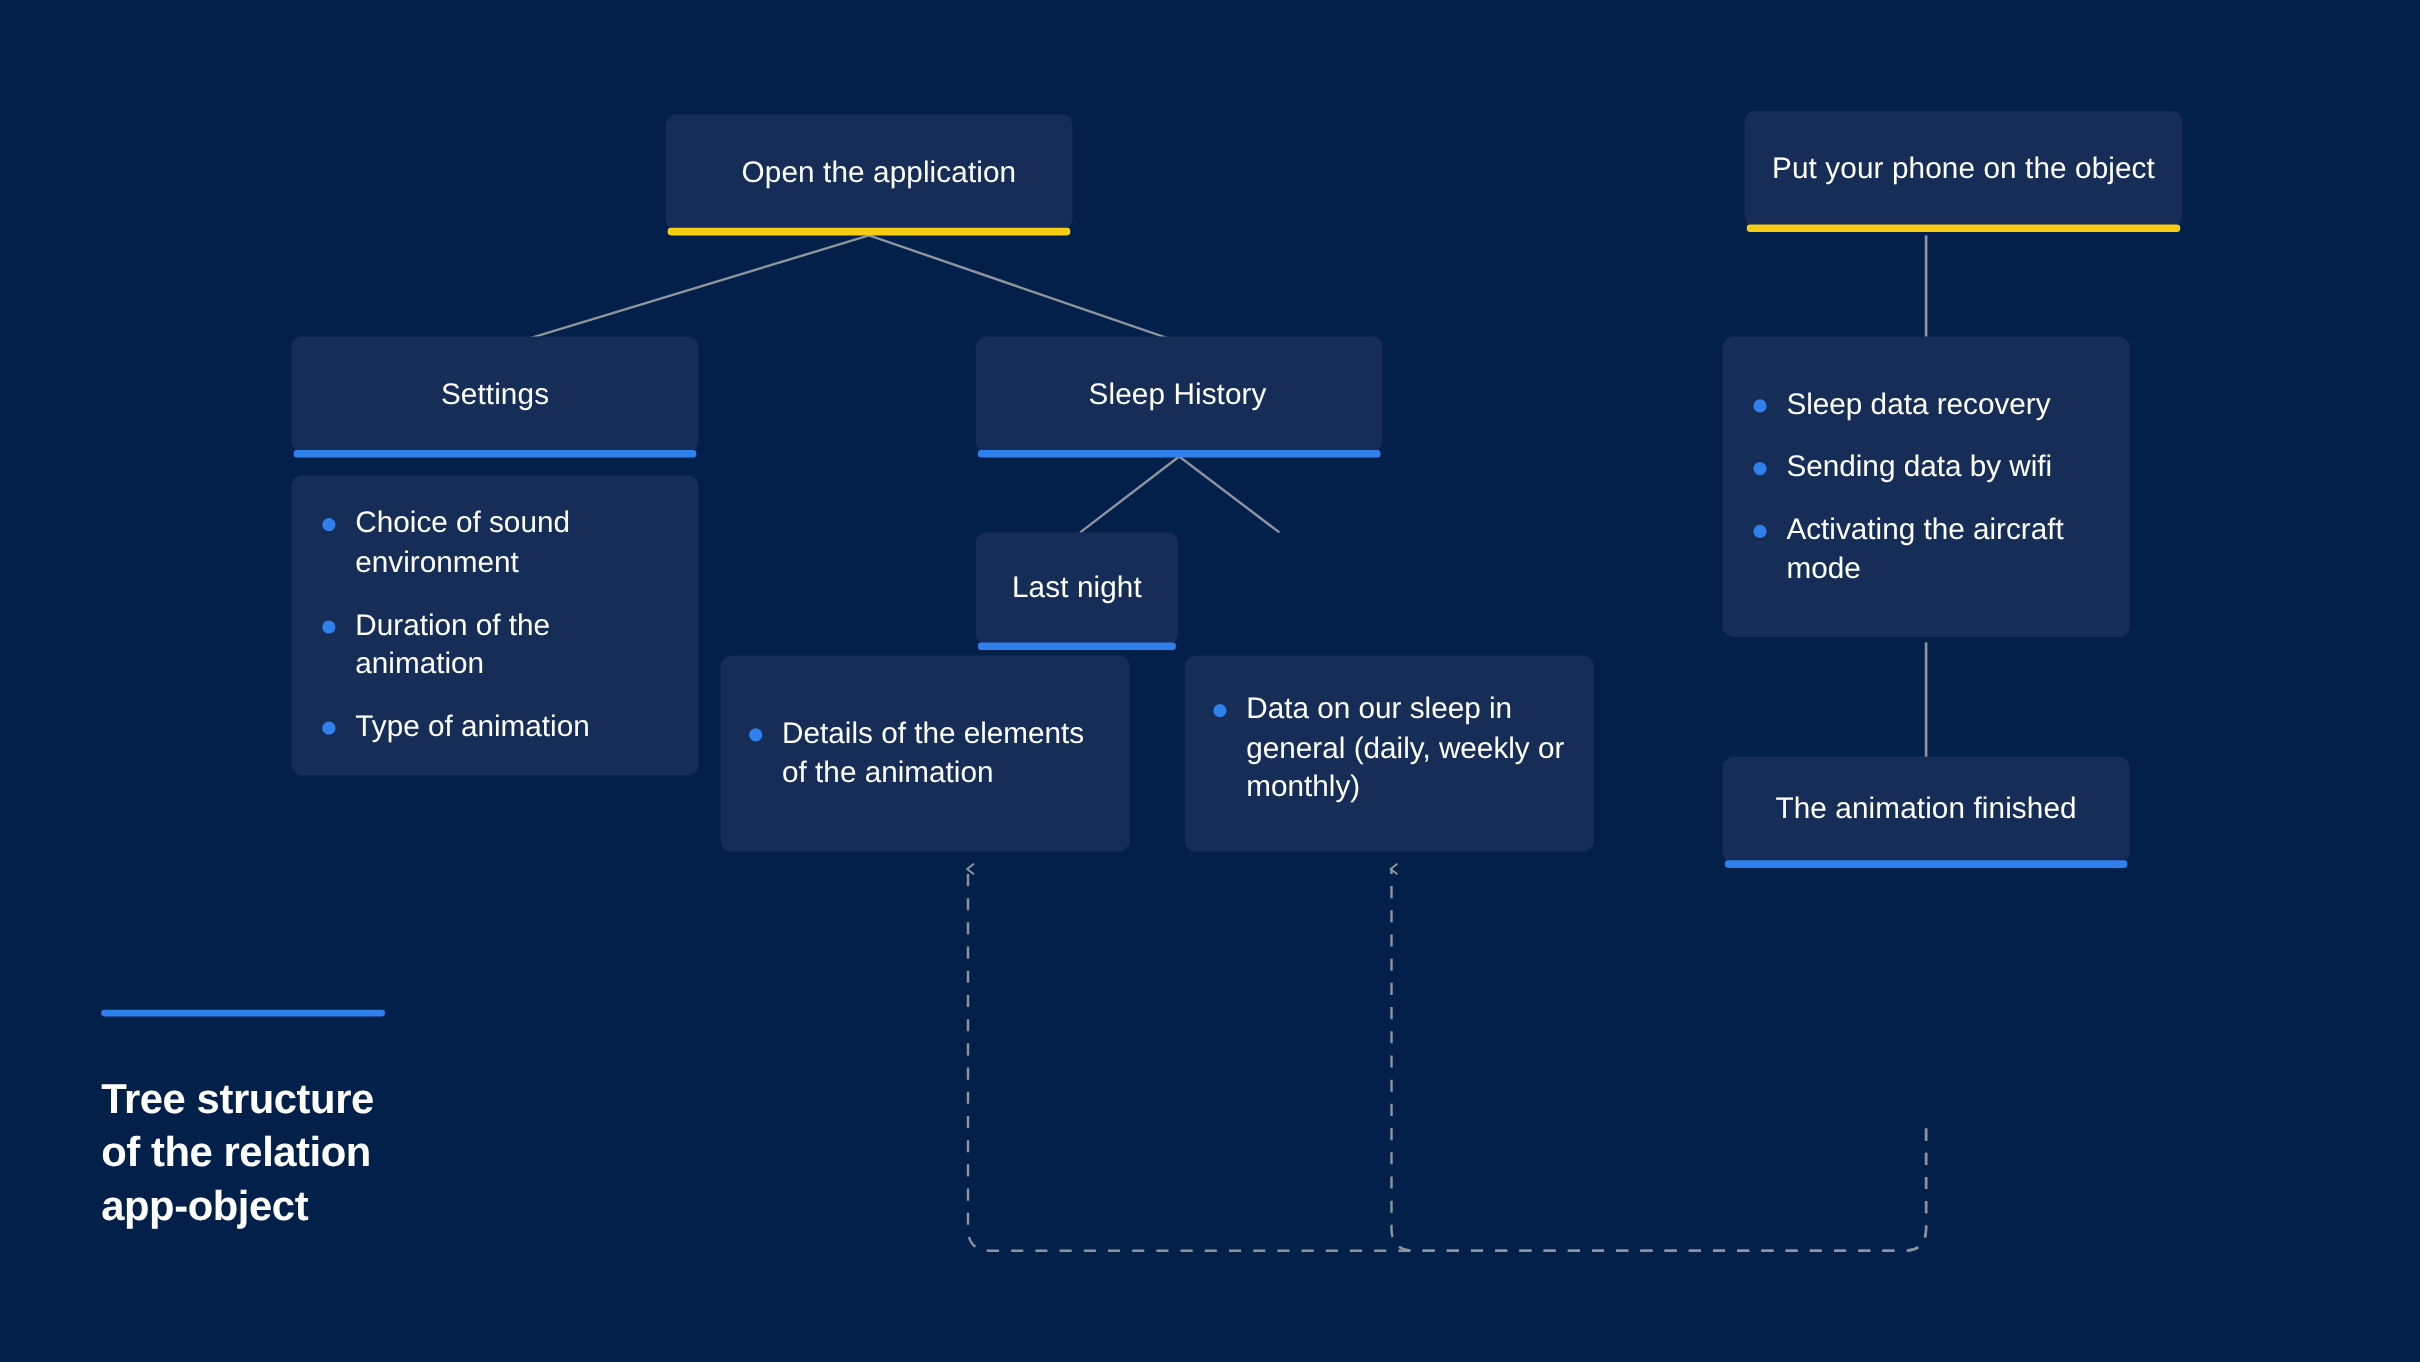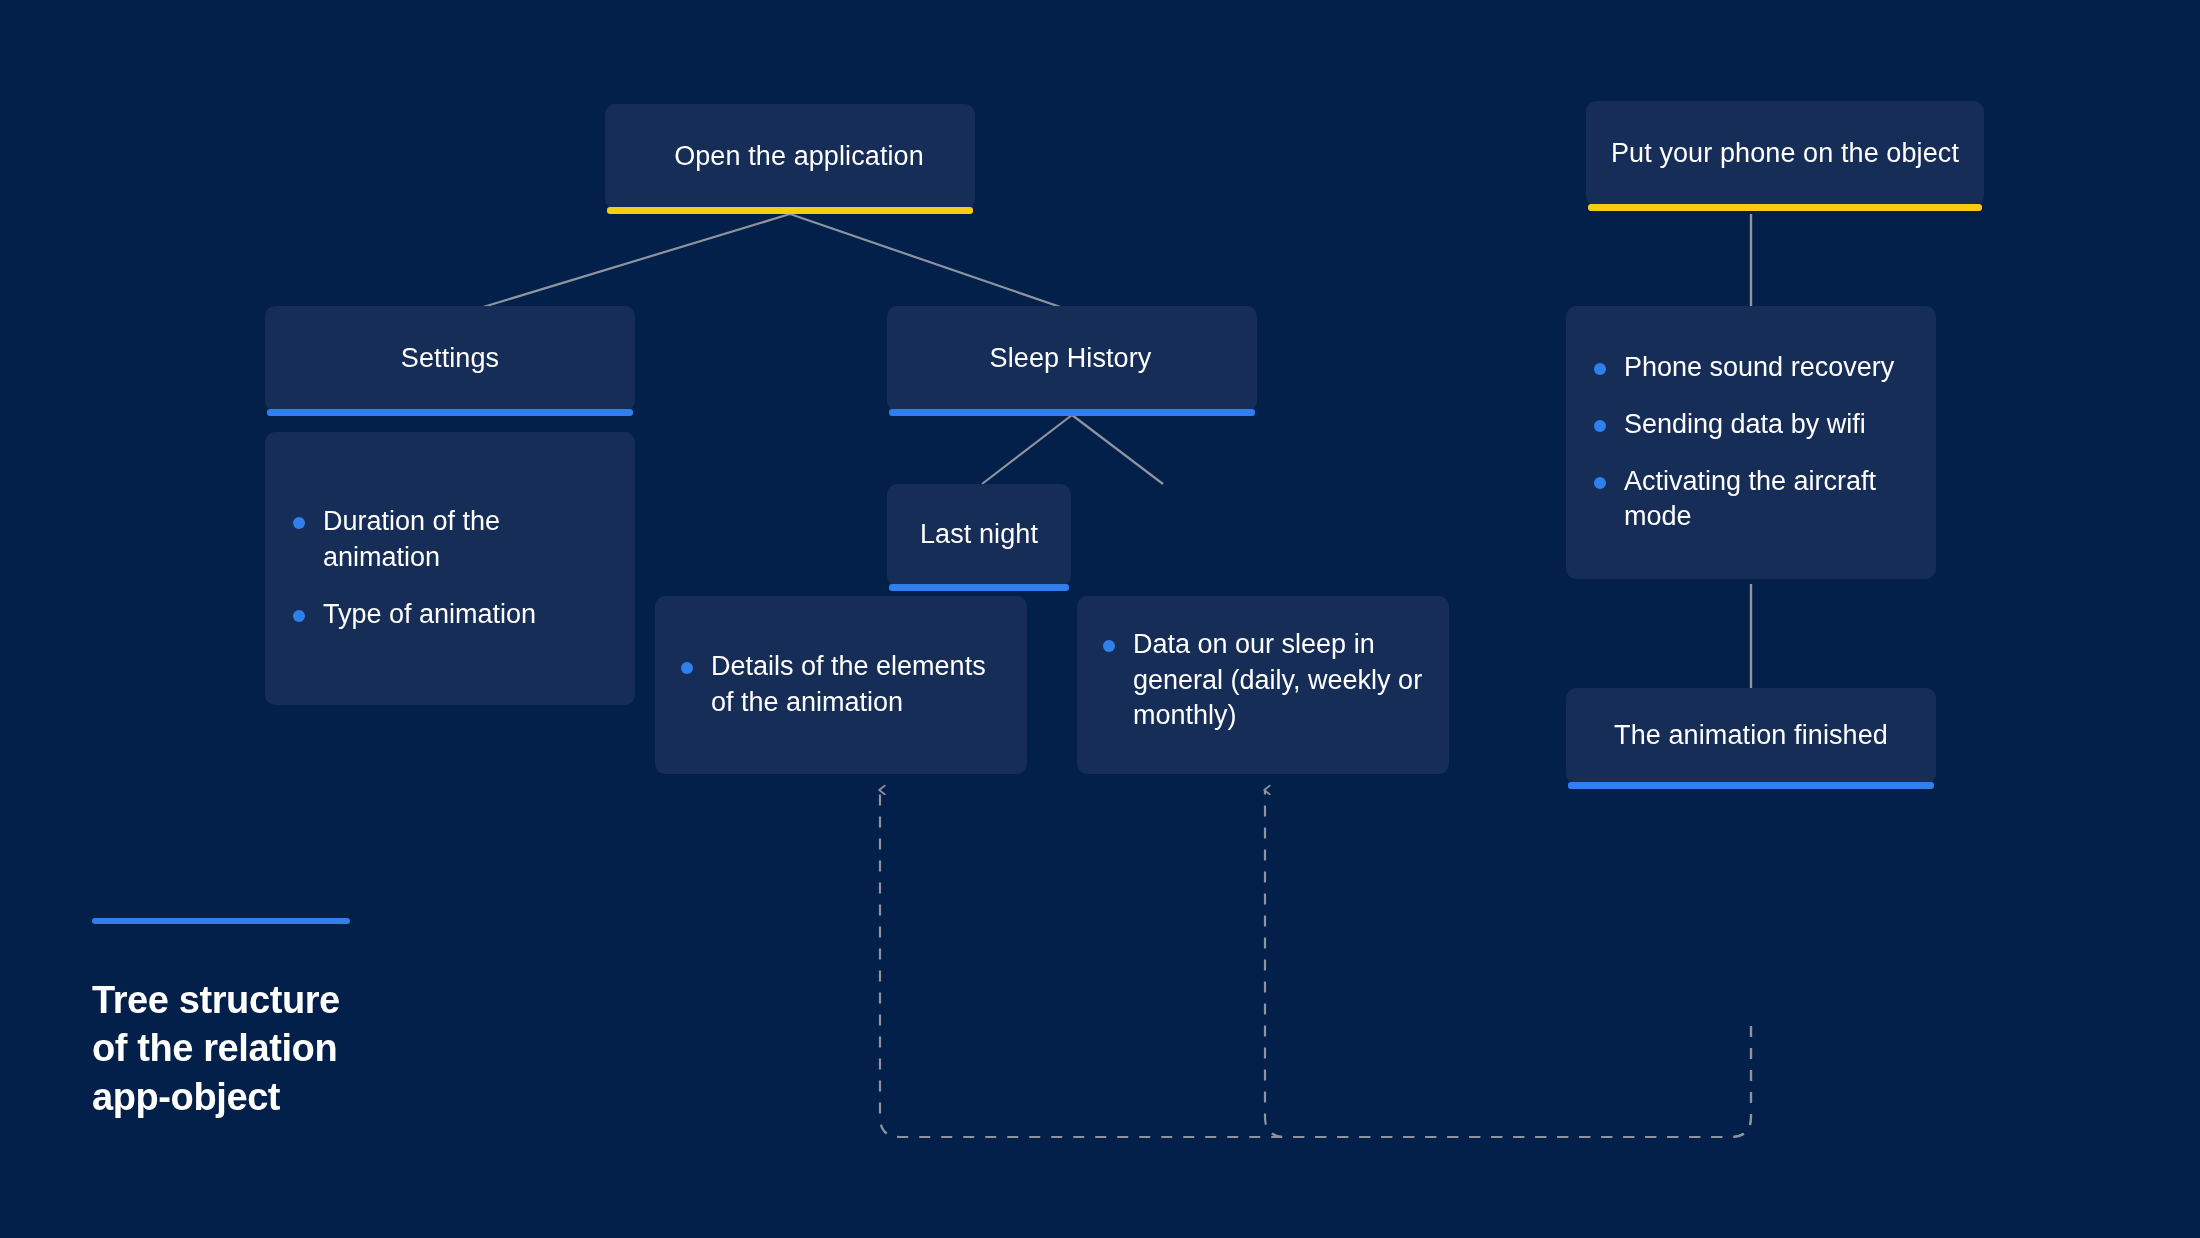--- a/index.html
+++ b/index.html
@@ -153,20 +153,24 @@
   </div>
 
   <div class="node accent-blue" style="left:265px; top:306px; width:370px; height:105px;">
     <span>Settings</span>
   </div>
 
   <div class="list-card" style="left:265px; top:432px; width:370px; height:273px;">
     <ul>
       <li>
         <span class="dot"></span>
+        <span>Choice of sound environment</span>
+      </li>
+      <li>
+        <span class="dot"></span>
         <span>Duration of the animation</span>
       </li>
       <li>
         <span class="dot"></span>
         <span>Type of animation</span>
       </li>
     </ul>
   </div>
 
   <div class="node accent-blue" style="left:887px; top:306px; width:370px; height:105px;padding-left:19px;">
@@ -197,21 +201,21 @@
   </div>
 
   <div class="node accent-yellow" style="left:1566px; top:101px; width:398px; height:105px;margin-left:20px;">
     <span>Put your phone on the object</span>
   </div>
 
   <div class="list-card" style="left:1566px; top:306px; width:370px; height:273px;">
     <ul>
       <li>
         <span class="dot"></span>
-        <span>Phone sound recovery</span>
+        <span>Sleep data recovery</span>
       </li>
       <li>
         <span class="dot"></span>
         <span>Sending data by wifi</span>
       </li>
       <li>
         <span class="dot"></span>
         <span>Activating the aircraft mode</span>
       </li>
     </ul>

